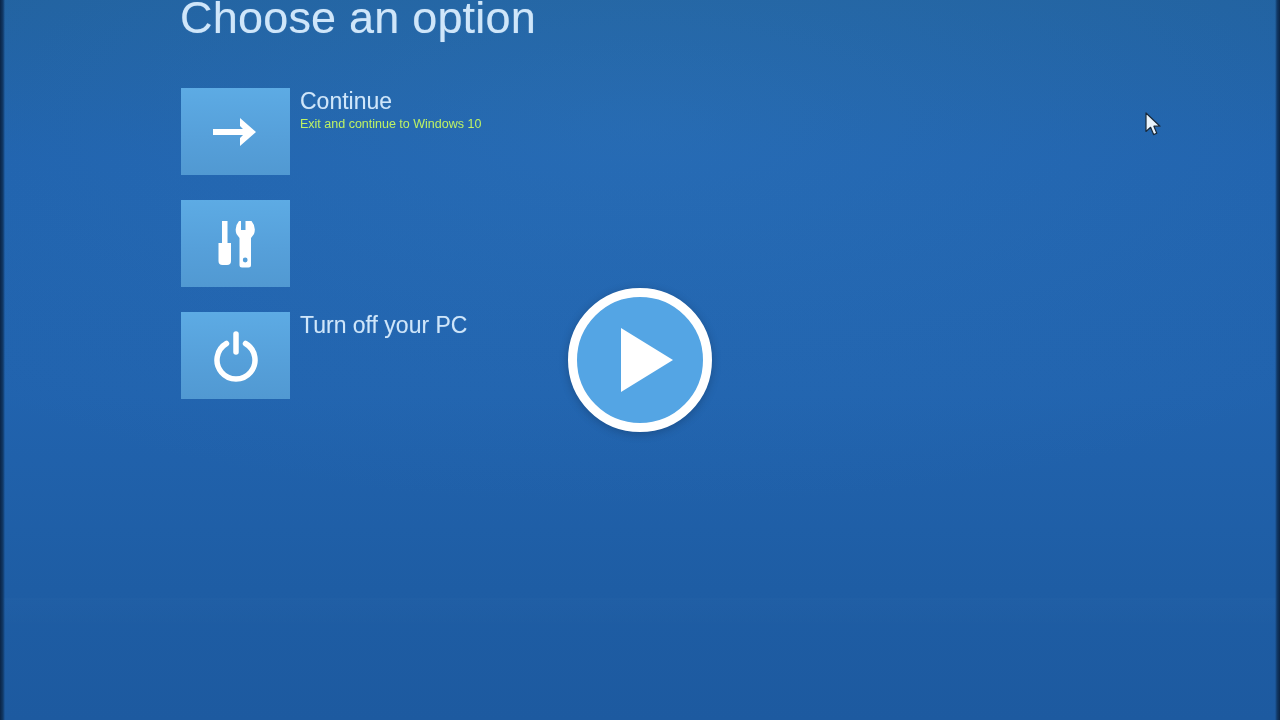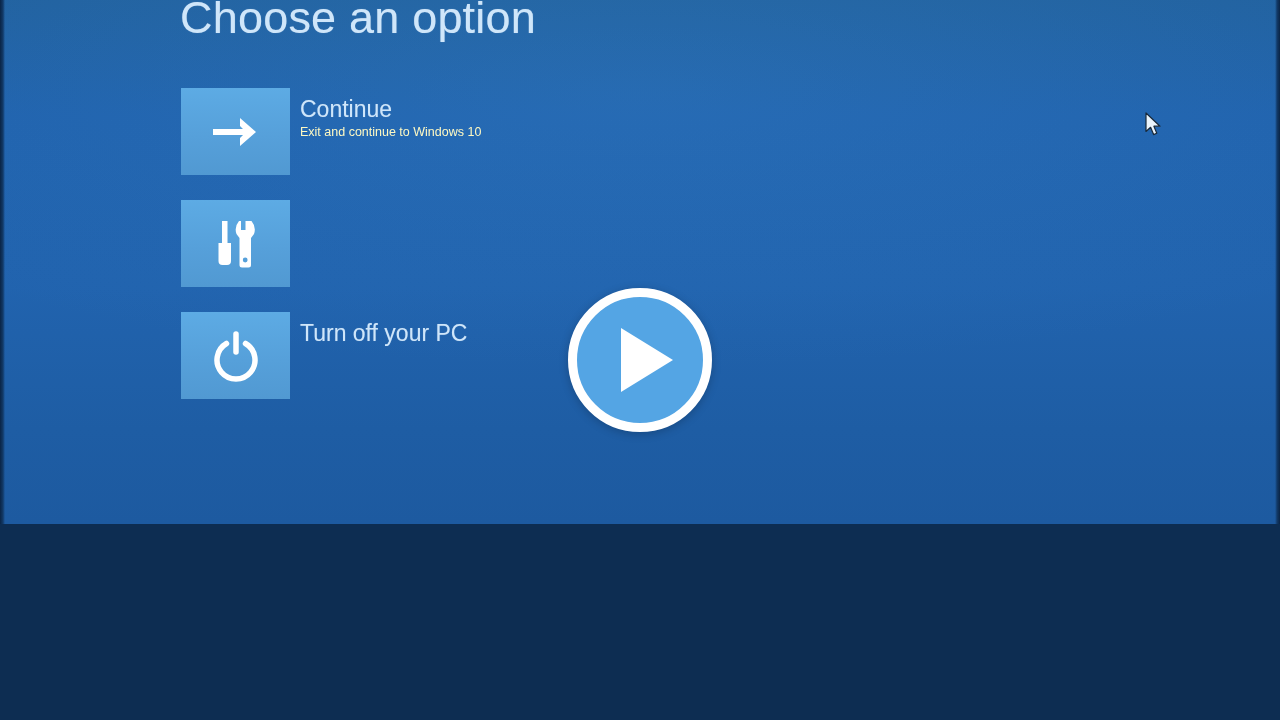--- a/index.html
+++ b/index.html
@@ -13,21 +13,21 @@
     height: 720px;
     overflow: hidden;
     font-family: "Liberation Sans", sans-serif;
     -webkit-font-smoothing: antialiased;
   }
 
   
   #screen {
     position: relative;
     width: 1280px;
-    height: 524px;
+    height: 720px;
     overflow: hidden;
     background: #1f60ab;
   }
 
   
   #bg-gradient {
     position: absolute;
     inset: 0;
     background:
       linear-gradient(180deg,
@@ -102,36 +102,36 @@
     height: 87px;
     background: #59a3dd;
     background: linear-gradient(180deg, #5dabe4 0%, #56a0da 55%, #5199d2 100%);
     display: flex;
     align-items: center;
     justify-content: center;
   }
   .option-text {
     position: absolute;
     left: 119px;
-    top: 8px;
+    top: 0;
   }
   .option-title {
     font-size: 23px;
     font-weight: 300;
     line-height: 26px;
     color: #cfe6fa;
     white-space: nowrap;
     text-shadow: 0 0 1px rgba(255,255,255,0.25);
   }
   .option-sub {
     margin-top: 3px;
     font-size: 12.5px;
     font-weight: 400;
     line-height: 15px;
-    color: #fef9c3;
+    color: #bef264;
     white-space: nowrap;
   }
   .option-sub:empty { display: none; }
 
   
   .tile-icon { display: block; }
 
   
   #play-overlay {
     position: absolute;

